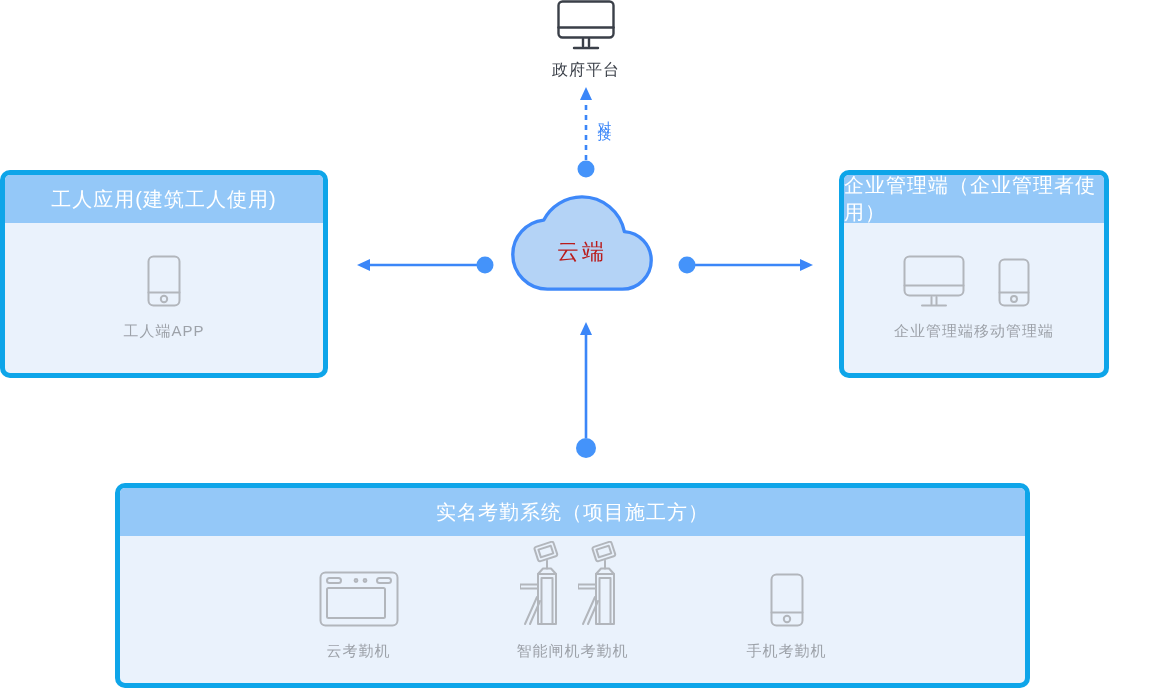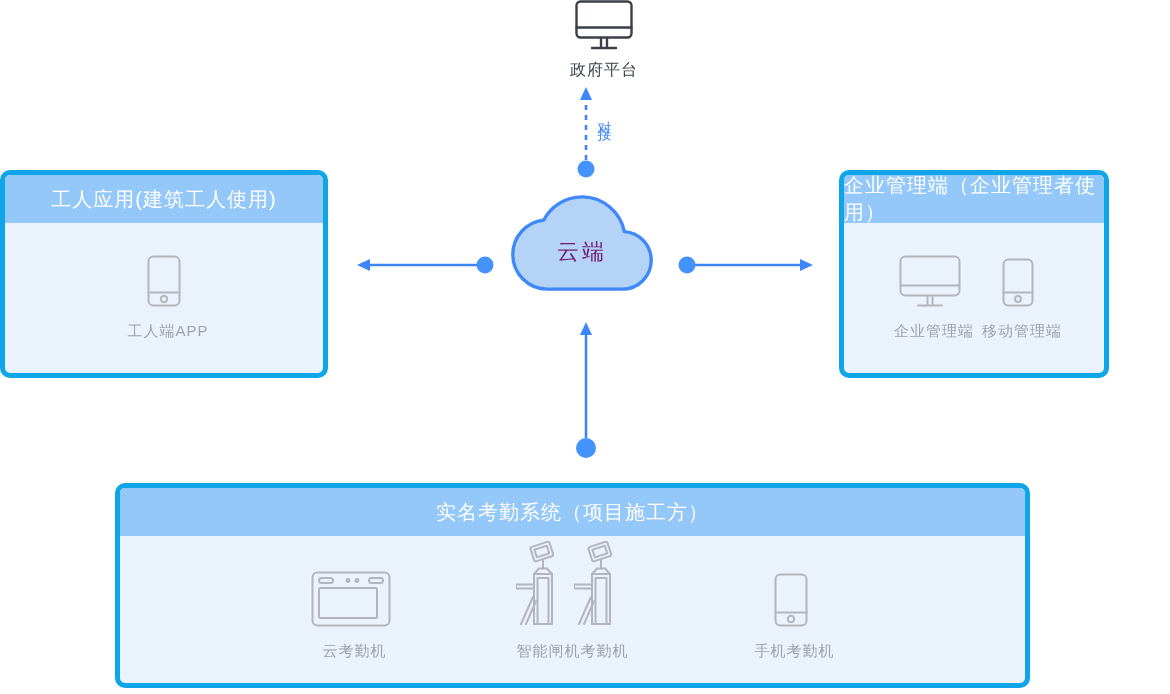--- a/index.html
+++ b/index.html
@@ -8,52 +8,52 @@
     font-family:"Liberation Sans","DejaVu Sans",sans-serif;
   }
   svg{display:block;}
   
   .connectors{position:absolute;left:0;top:0;pointer-events:none;}
   .link-line{stroke:#3B86F8;stroke-width:2.6;fill:none;}
   .link-line.dashed{stroke-dasharray:5 5;}
   .link-head{fill:#3B86F8;stroke:none;}
   .link-dot{fill:#4493FA;stroke:none;}
   
-  .gov-node{position:absolute;left:552px;top:0;width:104px;text-align:center;font-family:Liberation Mono, monospace;}
+  .gov-node{position:absolute;left:534px;top:0;width:104px;text-align:center;font-family:Liberation Mono, monospace;}
   .gov-node svg{margin:0 auto;}
   .gov-label{margin-top:10px;font-size:16px;font-weight:500;color:#3A3F48;letter-spacing:1px;}
   .icon-dark{stroke:#3A3F48;stroke-width:2.4;fill:none;stroke-linecap:round;stroke-linejoin:round;}
   
   .link-label{
     position:absolute;left:596px;top:110px;
     writing-mode:vertical-rl;text-orientation:upright;
     color:#3B86F8;font-size:14px;letter-spacing:5px;font-weight:500;
   }
   
   .cloud-node{position:absolute;left:507px;top:191px;width:150px;height:104px;}
   .cloud-shape{fill:#B4D3F6;stroke:#3E88F9;stroke-width:0.58;stroke-linejoin:round;}
   .cloud-text{
     position:absolute;left:10px;top:46px;width:130px;text-align:center;
-    color:#701a75;font-size:22px;letter-spacing:3px;font-weight:500;
+    color:#b91c1c;font-size:22px;letter-spacing:3px;font-weight:500;
   }
   
   .panel{
     position:absolute;border-radius:10px;background:#EAF2FC;
     border:5px solid #0ea5e9;box-sizing:border-box;overflow:hidden;
     display:flex;flex-direction:column;
   }
   .panel-header{
     height:48px;flex:0 0 48px;background:#94C8F8;
     display:flex;align-items:center;justify-content:center;
     color:#ffffff;font-size:20px;font-weight:500;letter-spacing:1px;
   }
   .panel-body{flex:1;display:flex;align-items:center;justify-content:center;}
   .panel-item{display:flex;flex-direction:column;align-items:center;}
   .item-iconbox{display:flex;align-items:flex-end;justify-content:center;}
-  .item-label{margin-top:15px;font-size:15px;color:#9DA2A9;letter-spacing:1px;margin-left:8px;}
+  .item-label{margin-top:15px;font-size:15px;color:#9DA2A9;letter-spacing:1px;}
   .icon-gray{stroke:#B2B6BC;stroke-width:2;fill:none;stroke-linecap:round;stroke-linejoin:round;}
   .panel-left{left:0;top:170px;width:328px;height:208px;}
   .panel-right{left:839px;top:170px;width:270px;height:208px;}
   .panel-right .panel-body{}
   .panel-bottom{left:115px;top:483px;width:915px;height:205px;}
   .panel-bottom .panel-body{gap:118px;align-items:flex-end;padding-bottom:22px;}
   .panel-bottom .item-iconbox{height:90px;}
   .gates{display:flex;gap:10px;align-items:flex-end;}
 </style>
 </head>

